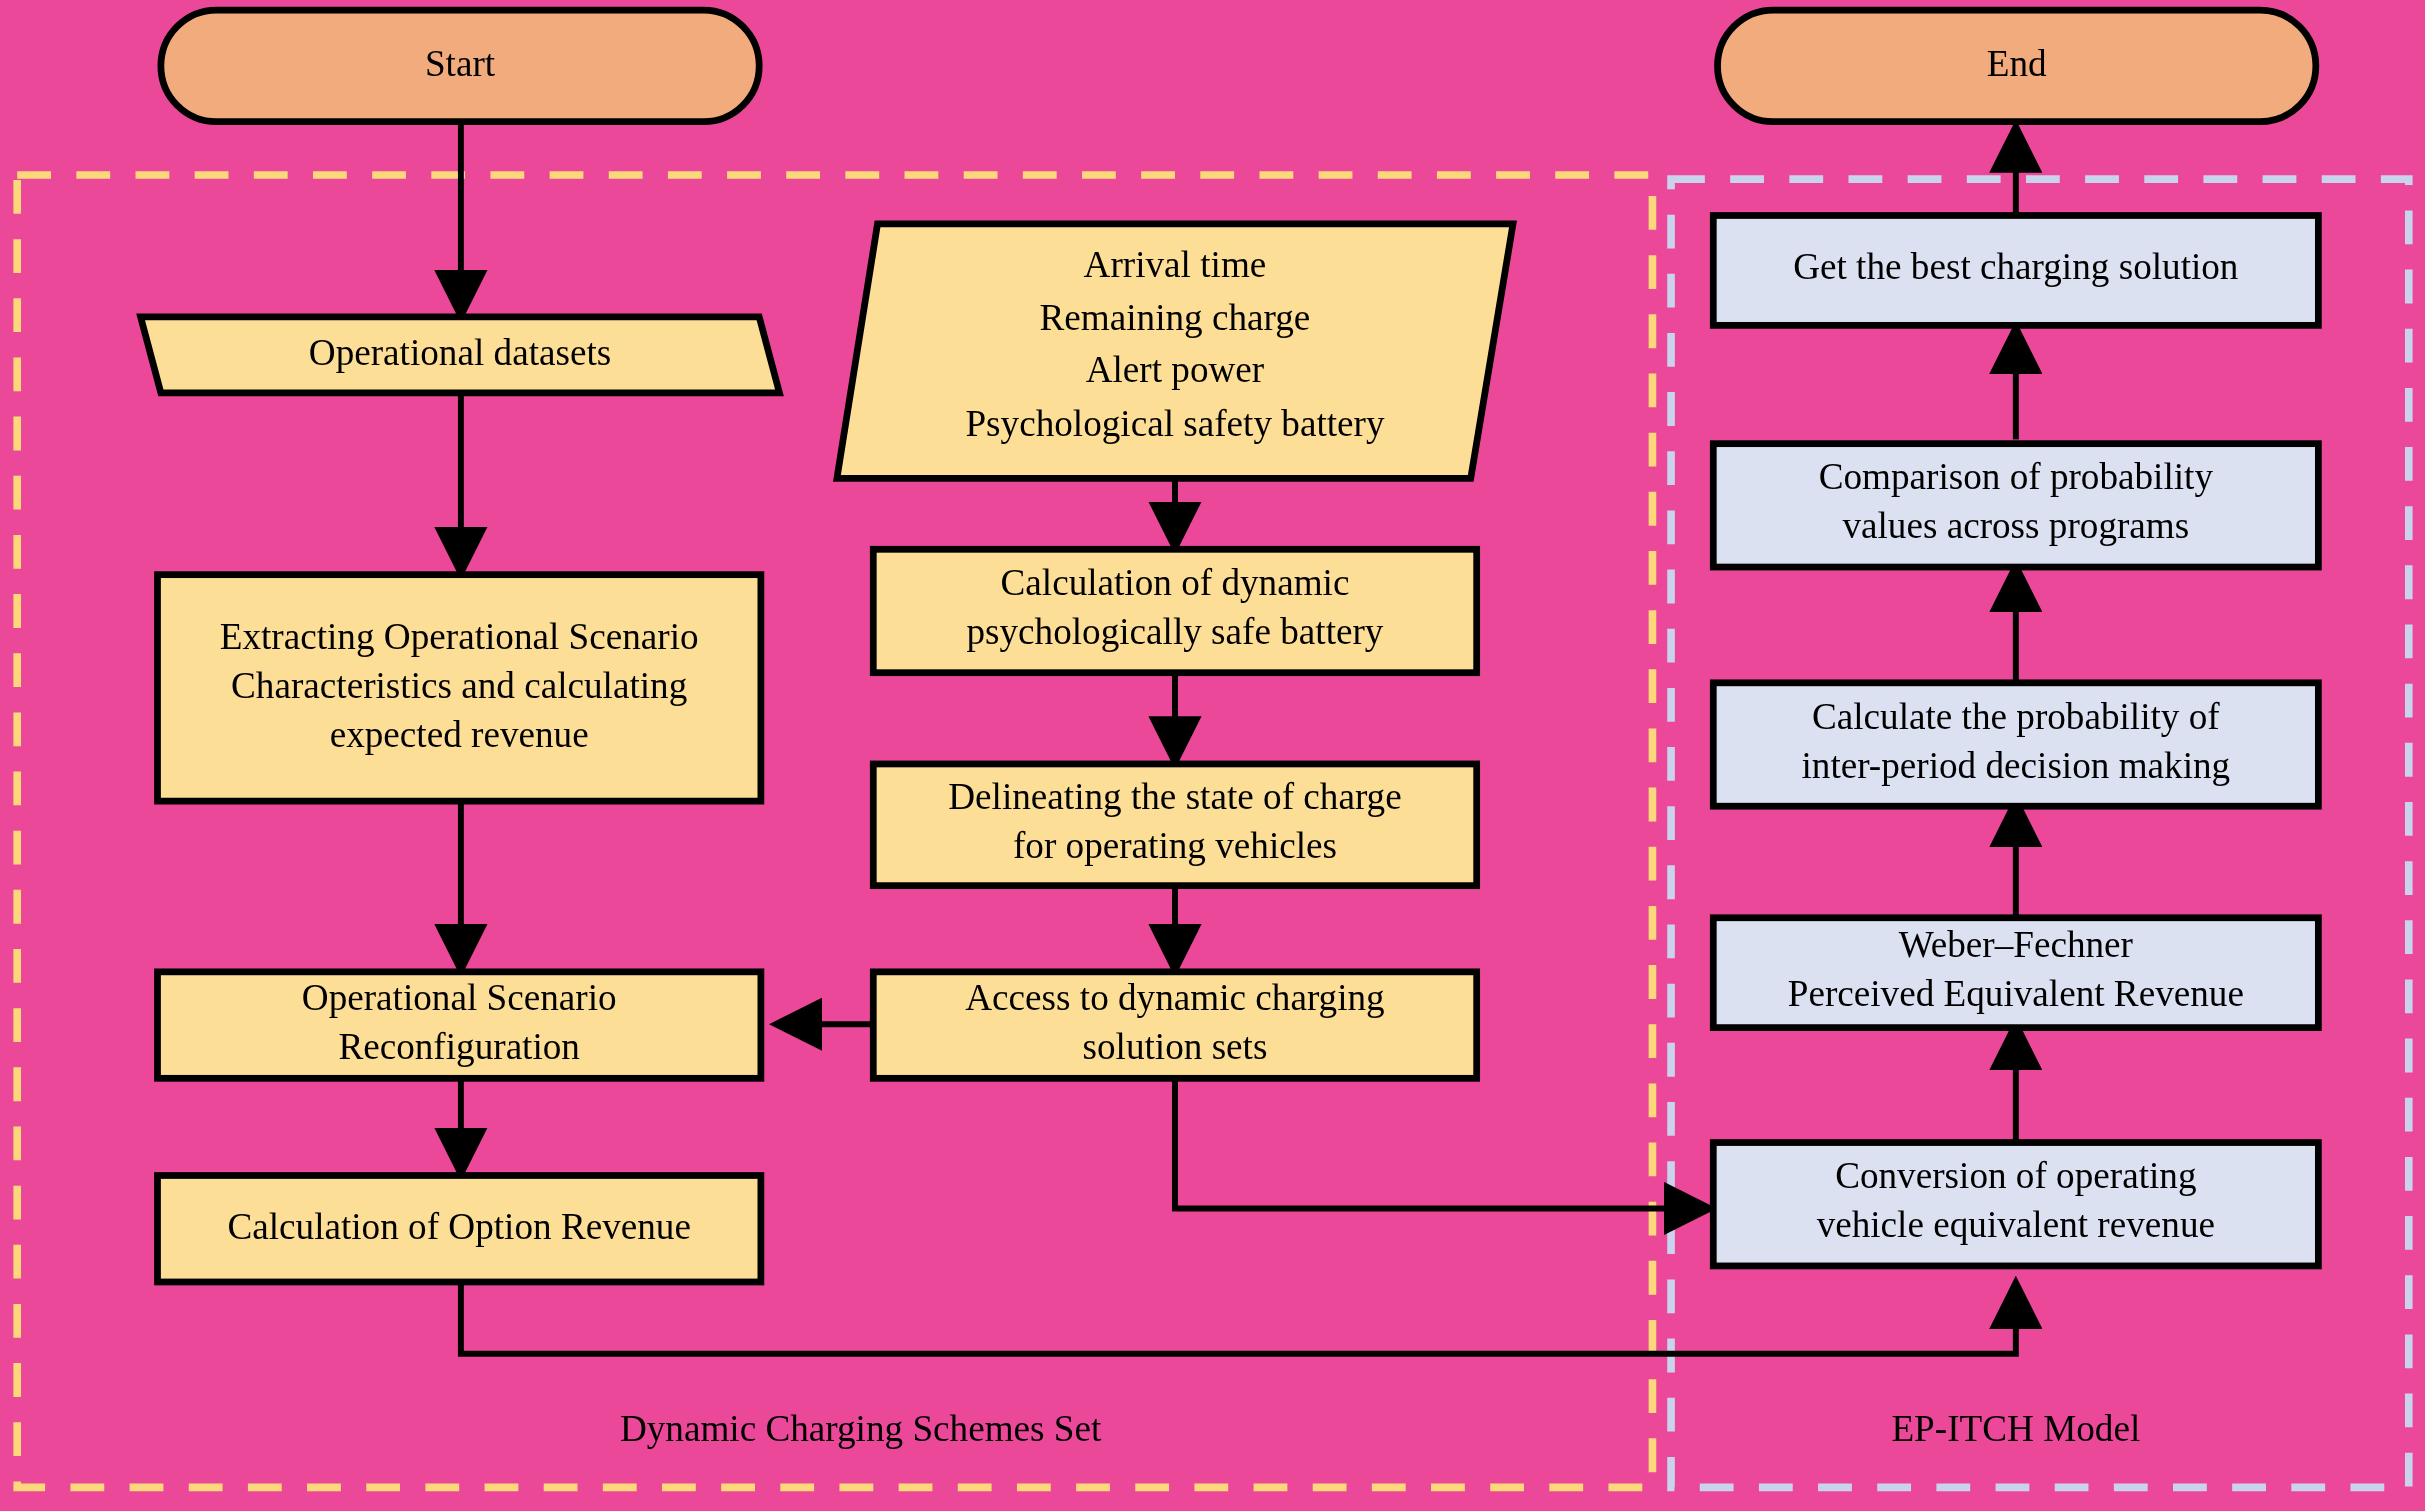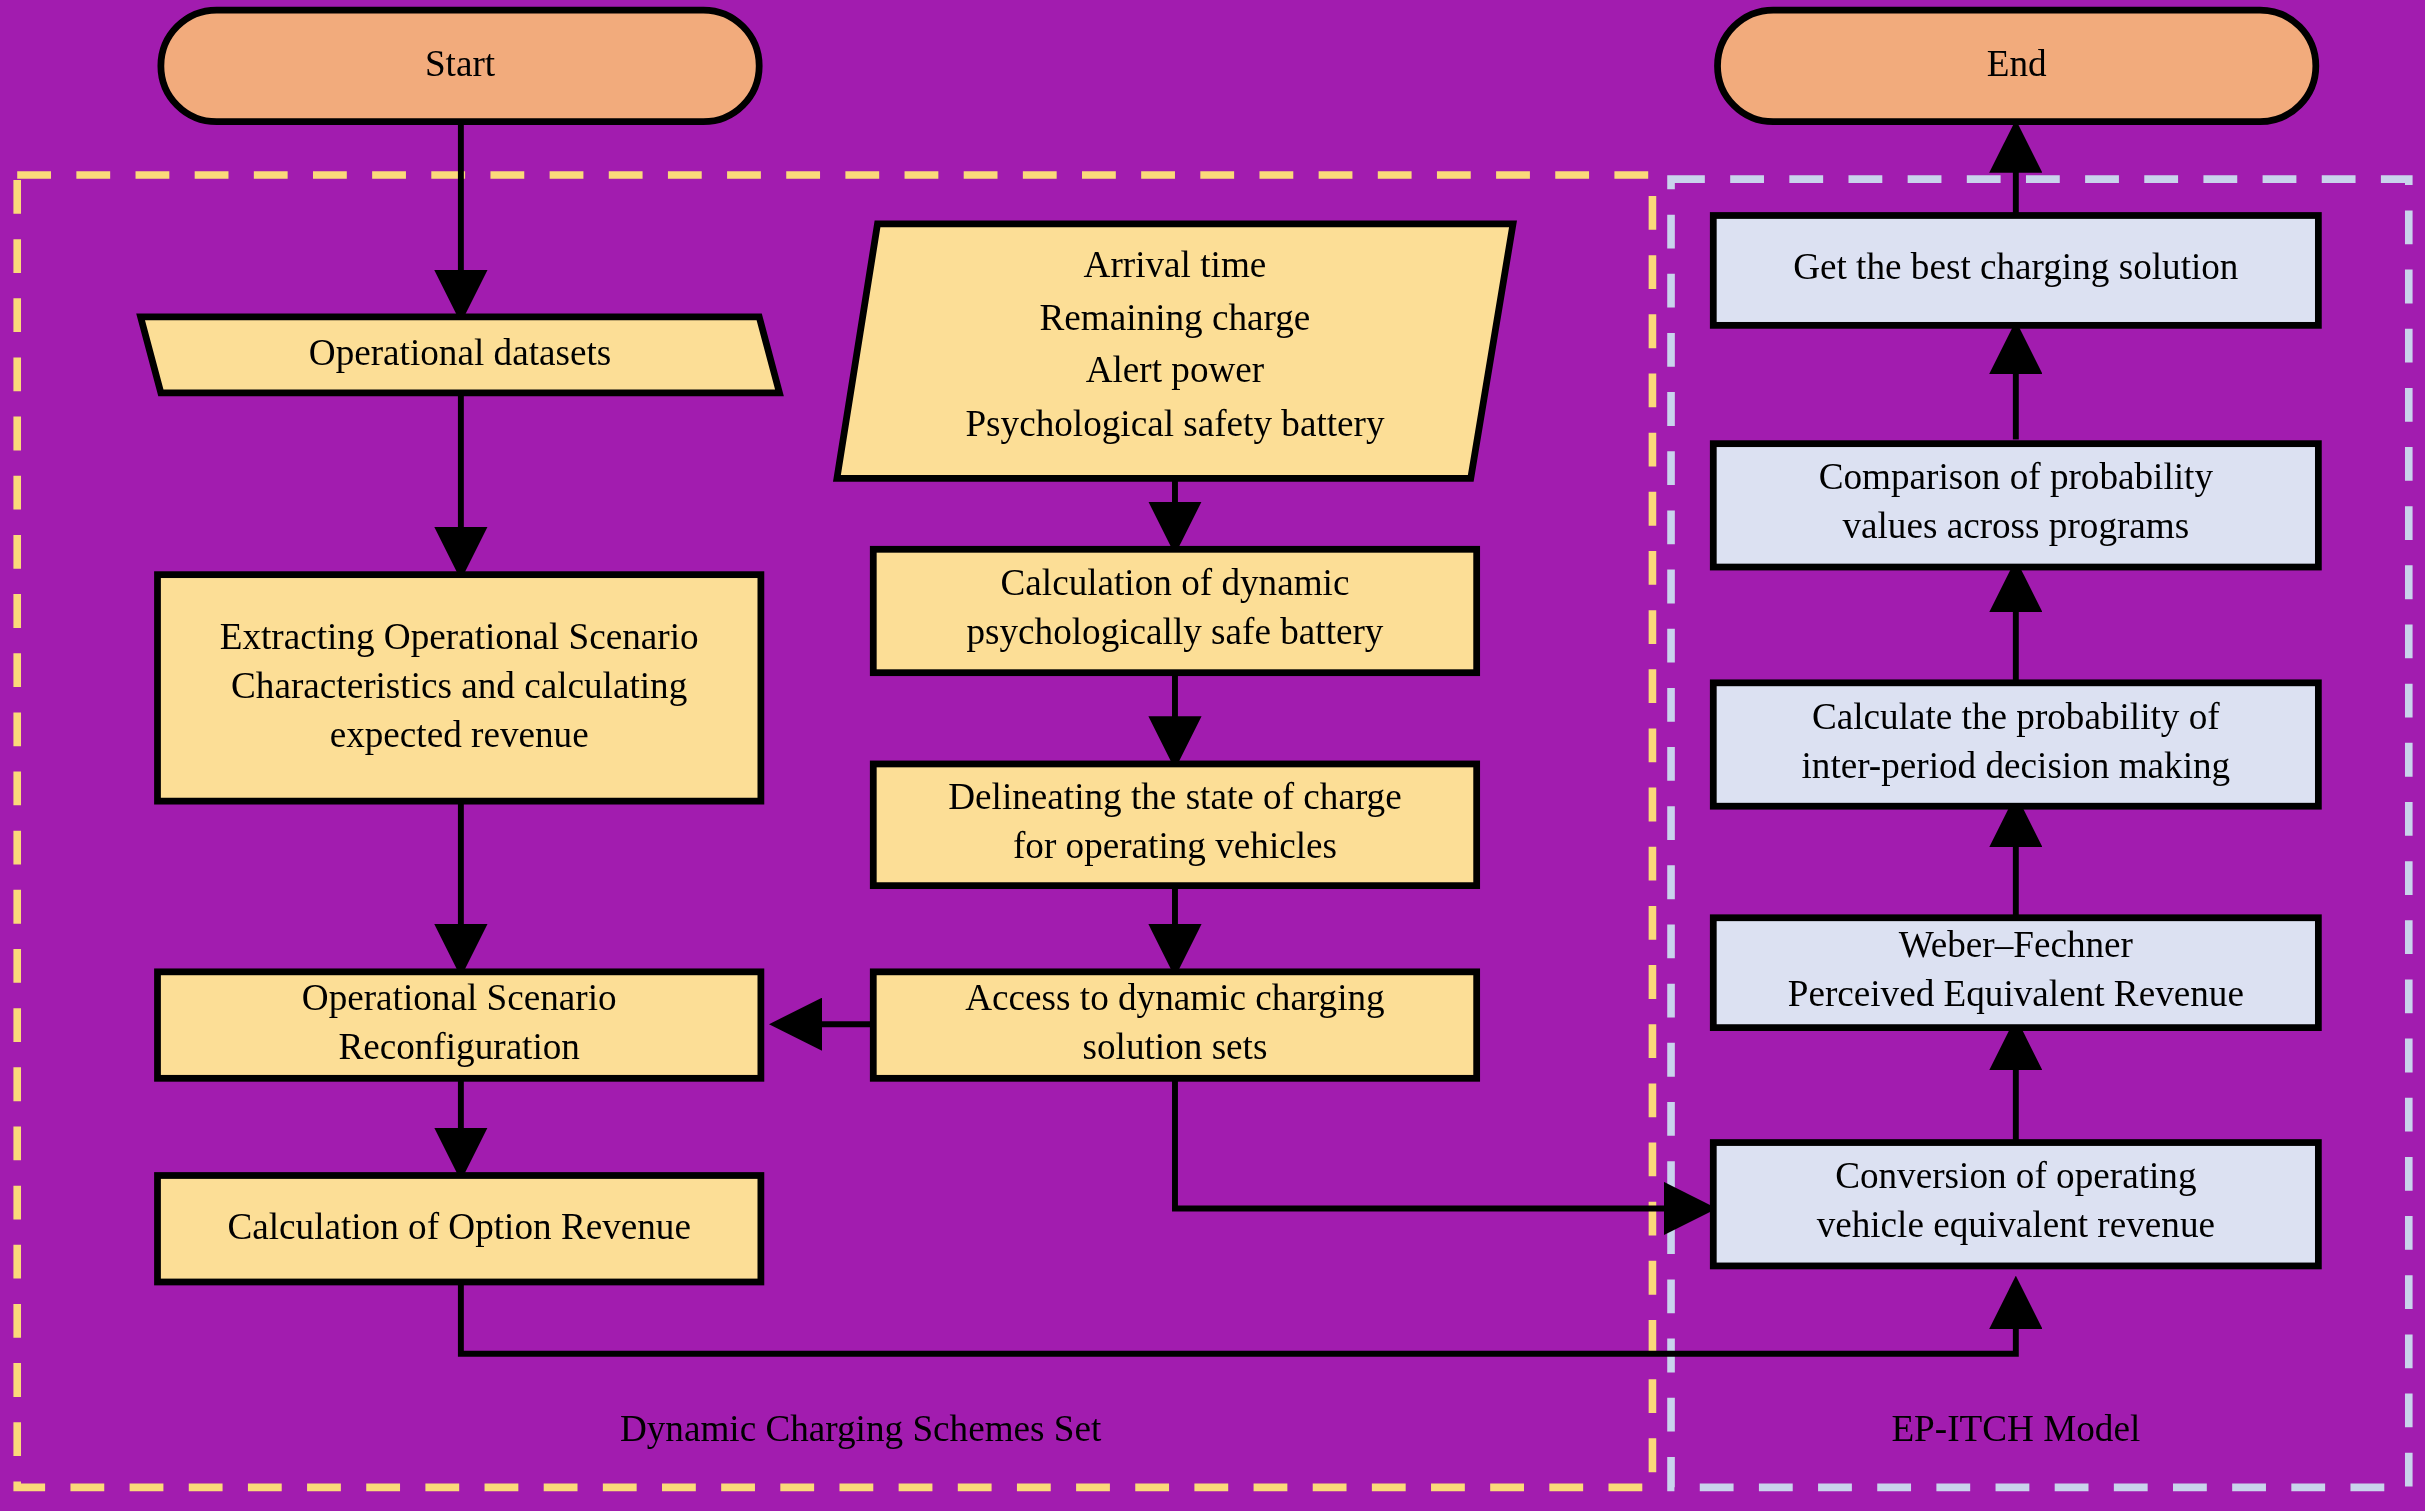--- a/index.html
+++ b/index.html
@@ -1,17 +1,17 @@
 <!DOCTYPE html>
 <html style="font-size:13.5px"><head>
 <meta charset="utf-8">
 <style>
   html,body{margin:0;padding:0;background:#ffffff;}
   body{width:2426px;height:1511px;overflow:hidden;font-family:"Liberation Serif",serif;}
-  #stage{position:relative;width:2426px;height:1511px;background:#a21caf;}
+  #stage{position:relative;width:2426px;height:1511px;background:#ec4899;}
   svg{position:absolute;left:0;top:0;width:2426px;height:1511px;}
   .nodetext{font-family:"Liberation Serif",serif;fill:#000;text-anchor:middle;dominant-baseline:middle;}
   .sz44{font-size:44px;}
   .grouplabel{font-family:"Liberation Serif",serif;fill:#000;text-anchor:middle;font-size:44px;}
 </style>
 </head>
 <body>
 
 <div id="stage">
 <svg viewBox="0 0 2870 1788" xmlns="http://www.w3.org/2000/svg">

